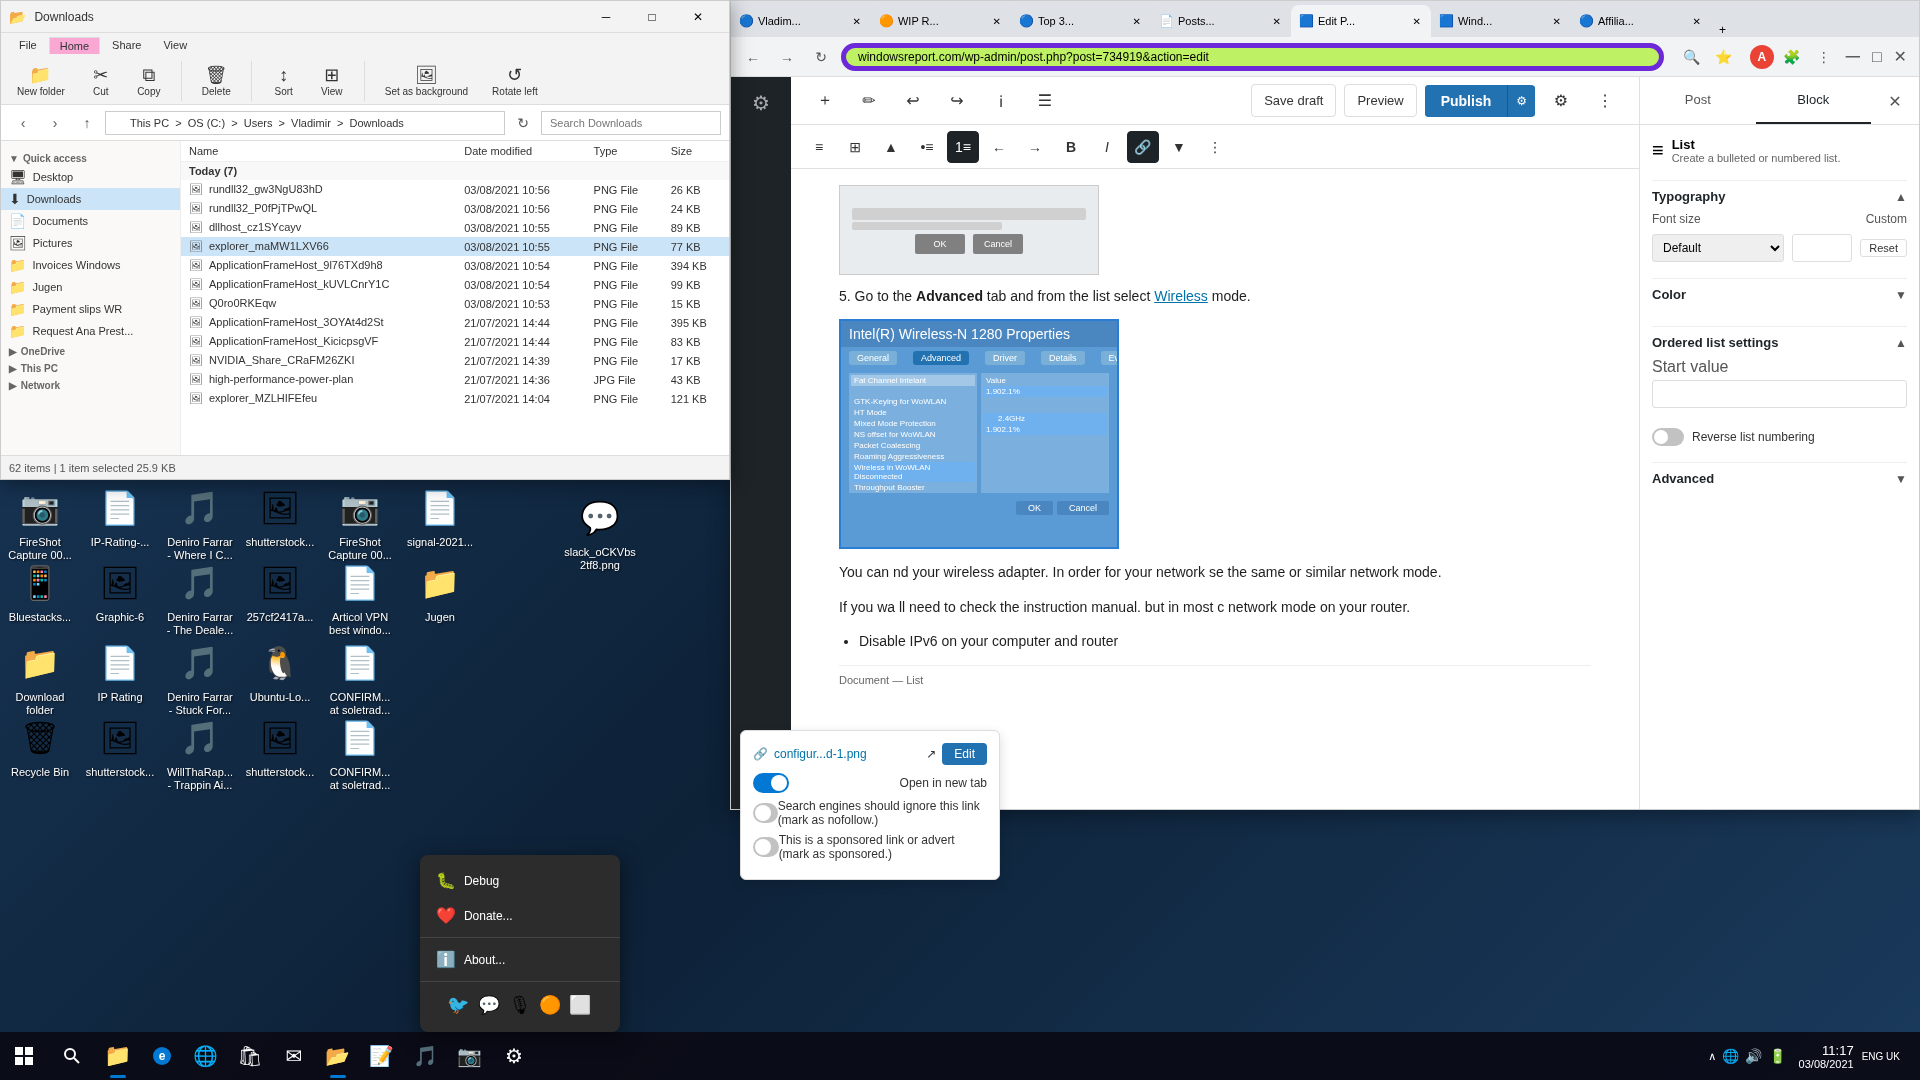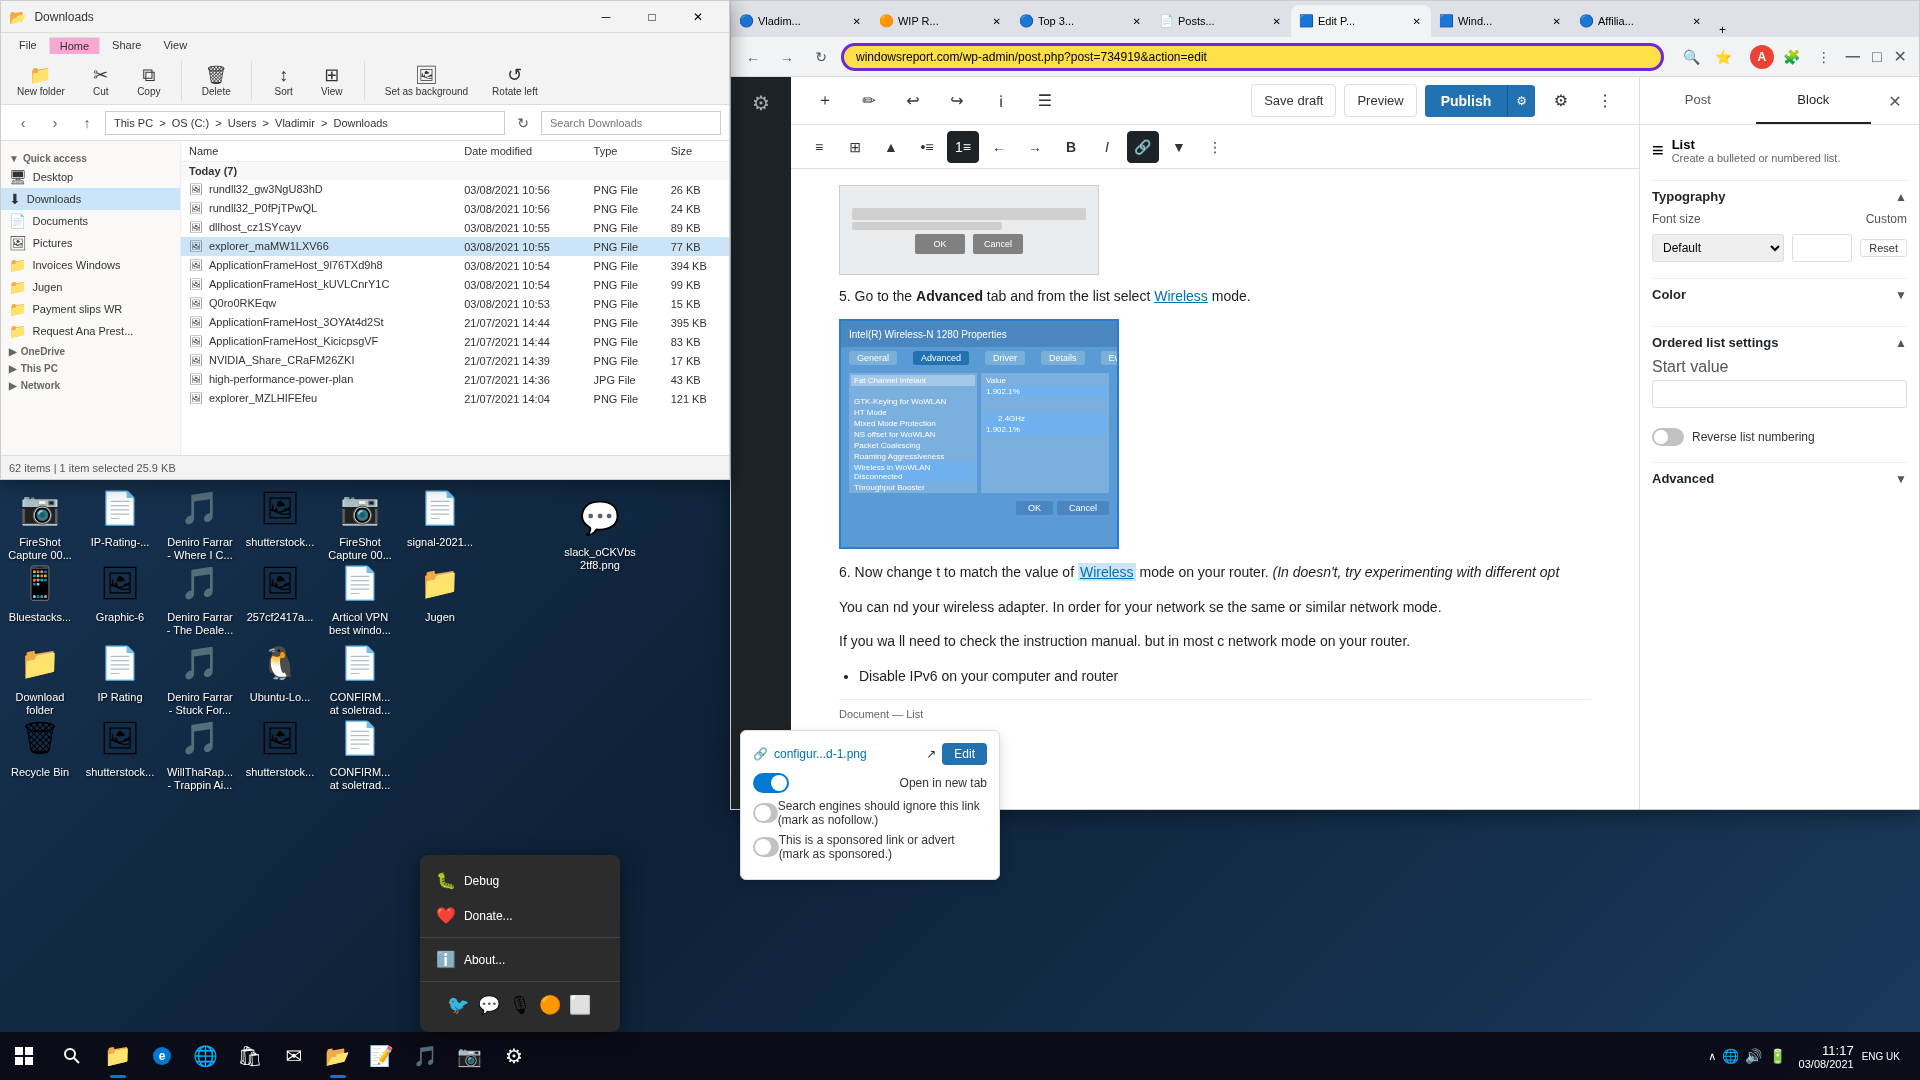--- a/index.html
+++ b/index.html
@@ -33,21 +33,21 @@
     #fe-ribbon { height: 72px; background: #f3f3f3; border-bottom: 1px solid #ddd; display: flex; flex-direction: column; }
     #fe-ribbon-tabs { height: 24px; display: flex; align-items: center; padding-left: 8px; gap: 2px; }
     .ribbon-tab { padding: 2px 10px; font-size: 11px; cursor: pointer; color: #333; }
     .ribbon-tab.active { background: #f9a8d4; border-top: 1px solid #ddd; border-left: 1px solid #ddd; border-right: 1px solid #ddd; margin-bottom: -1px; }
     #fe-ribbon-actions { flex: 1; display: flex; align-items: center; padding: 0 8px; gap: 8px; }
     .ribbon-btn { display: flex; flex-direction: column; align-items: center; padding: 4px 8px; cursor: pointer; border-radius: 3px; font-size: 10px; color: #333; min-width: 40px; }
     .ribbon-btn .rb-icon { font-size: 18px; }
     .ribbon-separator { width: 1px; height: 40px; background: #ddd; margin: 0 4px; }
     #fe-address-bar { height: 36px; background: white; border-bottom: 1px solid #ddd; display: flex; align-items: center; padding: 0 8px; gap: 4px; }
     .addr-nav-btn { width: 28px; height: 28px; display: flex; align-items: center; justify-content: center; cursor: pointer; border-radius: 3px; color: #555; font-size: 14px; }
-    #fe-address-input { flex: 1; height: 24px; border: 1px solid #ccc; padding: 0 8px; font-size: 11px; color: #333; background: white; }
+    #fe-address-input { flex: 1; height: 24px; border: 1px solid #ccc; padding: 0 24px; font-size: 11px; color: #333; background: white; }
     #fe-search-input { width: 180px; height: 24px; border: 1px solid #ccc; padding: 0 8px; font-size: 11px; background: white; }
     #fe-main { display: flex; flex: 1; overflow: hidden; }
     #fe-sidebar { width: 180px; background: #faf9f8; border-right: 1px solid #eee; overflow-y: auto; padding: 8px 0; }
     .fe-sidebar-item { display: flex; align-items: center; padding: 3px 8px; cursor: pointer; font-size: 11px; color: #333; }
     .fe-sidebar-item.selected { background: #cce4f7; }
     .fe-sidebar-item .si-icon { margin-right: 6px; font-size: 14px; }
     .fe-sidebar-section { padding: 4px 8px 2px; font-size: 10px; color: #666; font-weight: bold; display: flex; align-items: center; cursor: pointer; }
     .fe-sidebar-section .arrow { margin-right: 4px; font-size: 10px; }
     #fe-content { flex: 1; overflow-y: auto; }
     #fe-content table { width: 100%; border-collapse: collapse; }
@@ -61,21 +61,21 @@
     
     #wp-editor { position: absolute; top: 0; left: 730px; width: 1190px; height: 810px; background: white; border: 1px solid #ccc; box-shadow: 0 4px 20px rgba(0,0,0,0.4); display: flex; flex-direction: column; z-index: 40; }
     #wp-browser-bar { height: 40px; background: #f1f3f4; border-bottom: 1px solid #ddd; display: flex; align-items: center; padding: 0 8px; gap: 6px; }
     .browser-nav-btn { width: 28px; height: 28px; display: flex; align-items: center; justify-content: center; cursor: pointer; border-radius: 50%; color: #555; font-size: 14px; }
     #browser-tabs { height: 36px; background: #dee1e6; display: flex; align-items: flex-end; overflow: hidden; }
     .browser-tab { height: 32px; min-width: 140px; max-width: 200px; background: #dee1e6; border-radius: 8px 8px 0 0; display: flex; align-items: center; padding: 0 8px; font-size: 11px; cursor: pointer; gap: 4px; flex: 0 0 auto; }
     .browser-tab.active { background: #f1f3f4; }
     .browser-tab .tab-favicon { font-size: 12px; }
     .browser-tab .tab-title { flex: 1; overflow: hidden; text-overflow: ellipsis; white-space: nowrap; font-size: 11px; }
     .browser-tab .tab-close { font-size: 10px; cursor: pointer; padding: 2px; border-radius: 50%; }
-    #browser-url-bar { flex: 1; height: 28px; border: 3px solid #6d28d9; border-radius: 14px; padding: 0 12px; font-size: 12px; background: #fde047; }
+    #browser-url-bar { flex: 1; height: 28px; border: 5px solid #6d28d9; border-radius: 14px; padding: 0 12px; font-size: 12px; background: #bef264; }
     #wp-content { display: flex; flex: 1; overflow: hidden; }
     #wp-sidebar-left { width: 60px; background: #1d2327; display: flex; flex-direction: column; align-items: center; padding-top: 8px; }
     .wp-menu-item { width: 48px; height: 36px; display: flex; align-items: center; justify-content: center; color: #a7aaad; cursor: pointer; border-radius: 3px; font-size: 16px; }
     #wp-editor-main { flex: 1; display: flex; flex-direction: column; overflow: hidden; background: #fff; }
     .wp-toolbar-btn { width: 36px; height: 36px; display: flex; align-items: center; justify-content: center; cursor: pointer; border-radius: 4px; border: none; background: none; font-size: 16px; color: #333; }
     #wp-editor-toolbar-2 { height: 44px; border-bottom: 1px solid #e0e0e0; display: flex; align-items: center; padding: 0 12px; gap: 4px; background: white; }
     .wp-format-btn { min-width: 32px; height: 32px; display: flex; align-items: center; justify-content: center; cursor: pointer; border-radius: 4px; border: 1px solid transparent; background: none; font-size: 14px; color: #333; padding: 0 4px; }
     .wp-format-btn.active { background: #1d2327; color: white; border-color: #1d2327; }
     #wp-editor-body { flex: 1; overflow-y: auto; padding: 16px 48px; }
     .wp-content-text { font-size: 14px; line-height: 1.6; color: #1e1e1e; margin-bottom: 12px; }
@@ -466,21 +466,21 @@
                 <div style="display:flex;justify-content:center;gap:8px;margin-top:4px;">
                   <div style="background:#808080;height:20px;width:50px;border-radius:2px;display:flex;align-items:center;justify-content:center;color:white;font-size:9px;">OK</div>
                   <div style="background:#808080;height:20px;width:50px;border-radius:2px;display:flex;align-items:center;justify-content:center;color:white;font-size:9px;">Cancel</div>
                 </div>
               </div>
             </div>
             <p class="wp-content-text">5. Go to the <strong>Advanced</strong> tab and from the list select <a href="#">Wireless</a> mode.</p>
           </div>
 
           <div style="width:280px;height:230px;background:#5b9bd5;border:2px solid #2b7cd3;margin-bottom:12px;position:relative;overflow:hidden;">
-            <div style="height:26px;background:#4a86c0;display:flex;align-items:center;padding:0 8px;font-size:10px;color:white;">Intel(R) Wireless-N 1280 Properties</div>
+            <div style="height:26px;background:#4a86c0;display:flex;align-items:center;padding:0 8px;font-size:14px;color:white;">Intel(R) Wireless-N 1280 Properties</div>
             <div style="display:flex;padding:4px 8px;gap:16px;">
               <div style="background:#7ab0d8;border-radius:3px;padding:2px 8px;font-size:9px;color:white;">General</div>
               <div style="background:#2271b1;border-radius:3px;padding:2px 8px;font-size:9px;color:white;">Advanced</div>
               <div style="background:#7ab0d8;border-radius:3px;padding:2px 8px;font-size:9px;color:white;">Driver</div>
               <div style="background:#7ab0d8;border-radius:3px;padding:2px 8px;font-size:9px;color:white;">Details</div>
               <div style="background:#7ab0d8;border-radius:3px;padding:2px 8px;font-size:9px;color:white;">Events</div>
             </div>
             <div style="display:flex;padding:4px 8px;gap:4px;font-size:9px;color:white;">
               <div style="flex:1;background:rgba(255,255,255,0.2);height:120px;overflow:hidden;font-size:8px;padding:2px;">
                 <div style="background:rgba(255,255,255,0.3);padding:1px 3px;margin-bottom:10px;">Fat Channel Intelant</div>
@@ -502,21 +502,20 @@
                 <div style="background:rgba(100,180,255,0.5);padding:1px 15px;margin-top:14px;">2.4GHz</div>
                 <div style="background:rgba(100,180,255,0.5);padding:1px 3px;">1.902.1%</div>
               </div>
             </div>
             <div style="display:flex;justify-content:flex-end;padding:4px 8px;gap:4px;">
               <div style="background:#4a86c0;border-radius:2px;padding:2px 12px;font-size:9px;color:white;cursor:pointer;">OK</div>
               <div style="background:#4a86c0;border-radius:2px;padding:2px 12px;font-size:9px;color:white;cursor:pointer;">Cancel</div>
             </div>
           </div>
 
-          <p class="wp-content-text">6. Now change t                          to match the value of <a href="#" style="background:#cce4f7;padding:1px 2px;">Wireless</a> mode on your router. <em>(In                doesn't, try experimenting with different opt</em></p>
           <p class="wp-content-text">You can                      nd your wireless adapter. In order for your network                          se the same or similar network mode.</p>
           <p class="wp-content-text">If you wa                                                ll need to check the instruction manual. but in most c                                 network mode on your router.</p>
           <ul style="padding-left:20px;margin-bottom:12px;">
             <li class="wp-content-text">Disable IPv6 on your computer and router</li>
           </ul>
           <p style="font-size:11px;color:#666;border-top:1px solid #eee;padding-top:8px;">Document — List</p>
         </div>
       </div>
 
       <div id="wp-right-panel">

